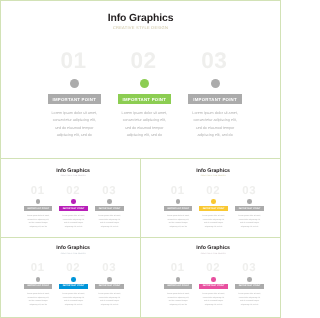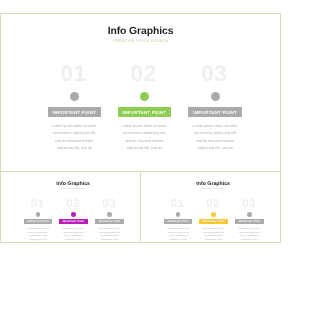--- a/index.html
+++ b/index.html
@@ -1,19 +1,19 @@
 <!DOCTYPE html>
 <html><head>
 <meta charset="utf-8">
 <style>
   html,body{margin:0;padding:0;background:#fff;}
   body{width:281px;height:318px;font-family:"Liberation Sans",sans-serif;overflow:hidden;
        -webkit-font-smoothing:antialiased;text-rendering:geometricPrecision;}
-  .page{position:relative;width:281px;height:230px;box-sizing:border-box;
-        border:1px solid #d2e2b6;background:#fff;overflow:hidden;margin-top:13px;}
+  .page{position:relative;width:281px;height:318px;box-sizing:border-box;
+        border:1px solid #d2e2b6;background:#fff;overflow:hidden;}
 
   .panel{position:absolute;box-sizing:border-box;background:#fff;overflow:hidden;}
   .panel.hero{left:0;top:0;width:279px;height:158px;border-bottom:1px solid #d2e2b6;}
   .panel.q1{left:0;top:158px;width:140px;height:79px;border-right:1px solid #d2e2b6;border-bottom:1px solid #d2e2b6;}
   .panel.q2{left:140px;top:158px;width:139px;height:79px;border-bottom:1px solid #d2e2b6;}
   .panel.q3{left:0;top:237px;width:140px;height:79px;border-right:1px solid #d2e2b6;}
   .panel.q4{left:140px;top:237px;width:139px;height:79px;}
 
   .hd{text-align:center;}
   .title{font-weight:bold;color:#231f20;line-height:1;}

